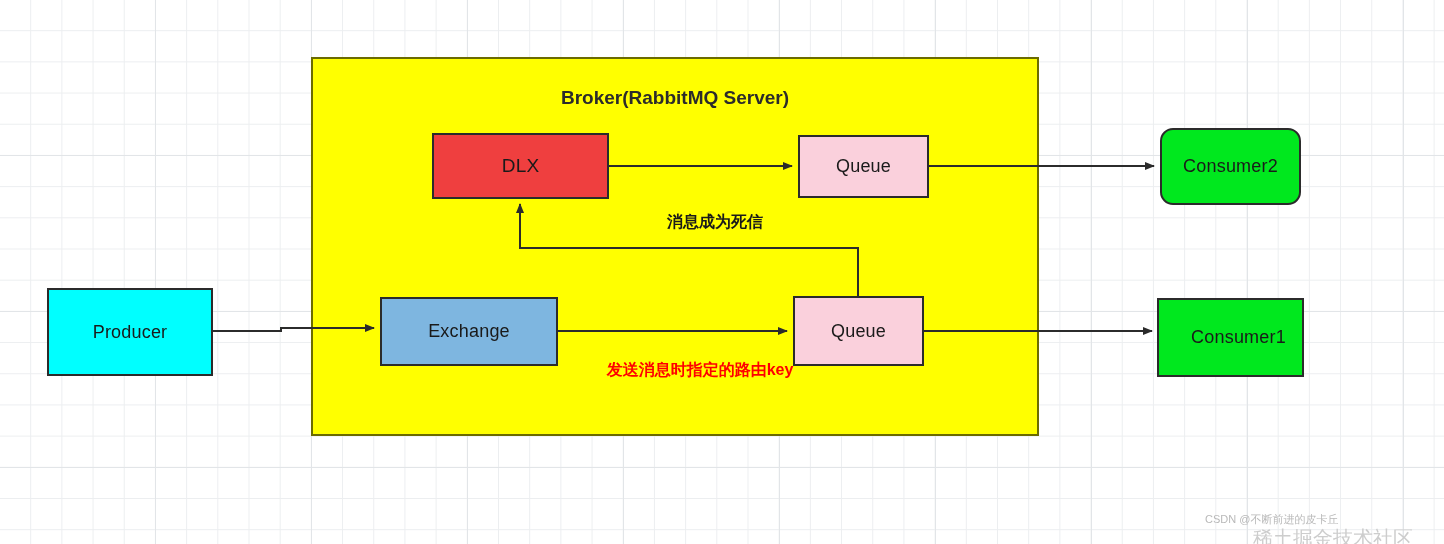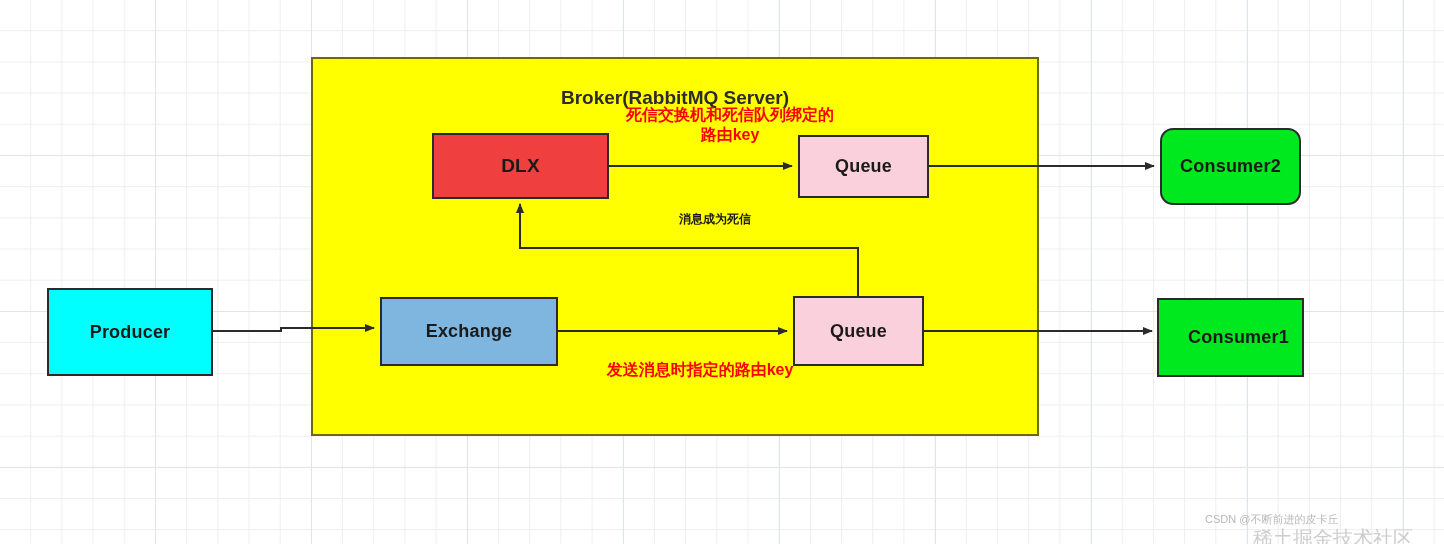--- a/index.html
+++ b/index.html
@@ -27,21 +27,21 @@
     background-size: 156px 156px;
     background-position: -1px -1px;
     pointer-events: none;
   }
   .node {
     position: absolute;
     display: flex;
     align-items: center;
     justify-content: center;
     border: 2px solid #2b2b2b;
-    font-weight: bold;
+    font-weight: normal;
     color: #1a1a1a;
     letter-spacing: .2px;
     z-index: 4;
   }
   #broker-container {
     position: absolute;
     left: 311px; top: 57px; width: 728px; height: 379px;
     background: #ffff00;
     border: 2px solid #6b6b00;
     z-index: 1;
@@ -88,21 +88,21 @@
     z-index: 5;
     white-space: pre-line;
     line-height: 1.25;
   }
   #label-dlx-binding {
     left: 570px; top: 105px; width: 320px;
     color: #ff0000; font-size: 16px;
   }
   #label-dead-letter {
     left: 570px; top: 212px; width: 290px;
-    color: #1a1a1a; font-size: 12px;
+    color: #1a1a1a; font-size: 16px;
   }
   #label-routing-key {
     left: 540px; top: 360px; width: 320px;
     color: #ff0000; font-size: 16px;
   }
   #edges { position: absolute; inset: 0; z-index: 3; pointer-events: none; }
   .watermark {
     position: absolute;
     font-size: 11px;
     color: #b9b9b9;
@@ -174,20 +174,18 @@
   </div>
 
   <div class="node" id="node-consumer2">
     <span>Consumer2</span>
   </div>
 
   <div class="node" id="node-consumer1">
     <span>Consumer1</span>
   </div>
 
-  <div class="edge-label" id="label-dlx-binding">死信交换机和死信队列绑定的
-路由key</div>
   <div class="edge-label" id="label-dead-letter">消息成为死信</div>
   <div class="edge-label" id="label-routing-key">发送消息时指定的路由key</div>
 
   <div class="watermark" id="watermark-juejin">稀土掘金技术社区</div>
   <div class="watermark" id="watermark-csdn">CSDN @不断前进的皮卡丘</div>
 </div>
 
 </body></html>

